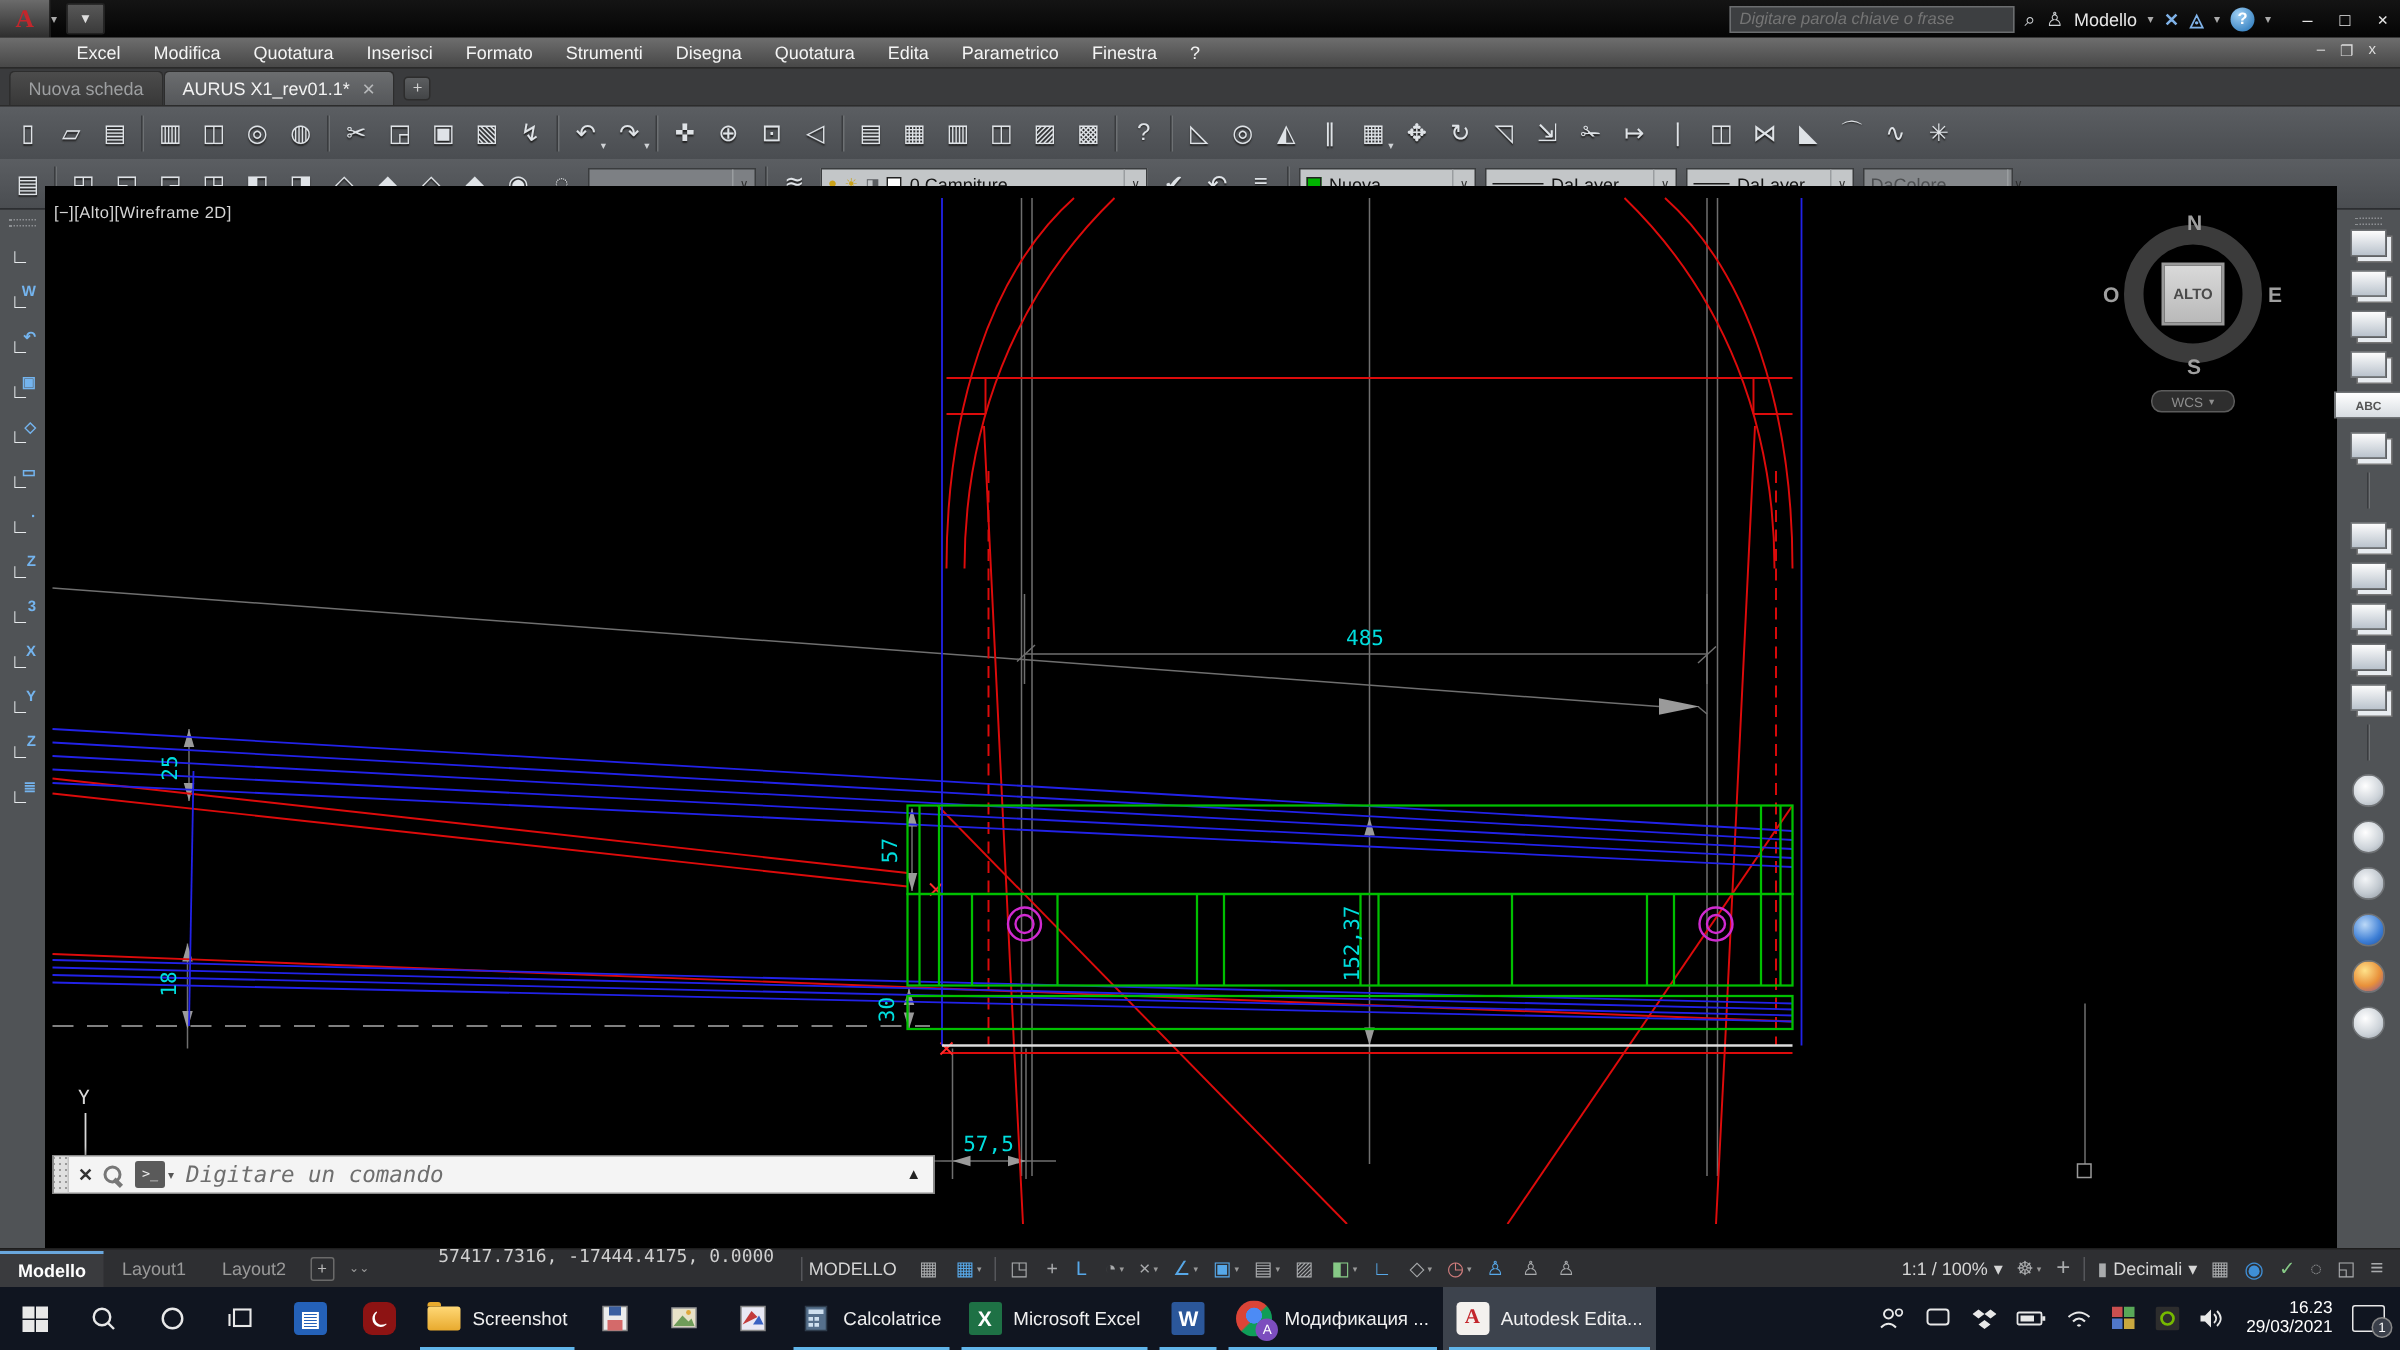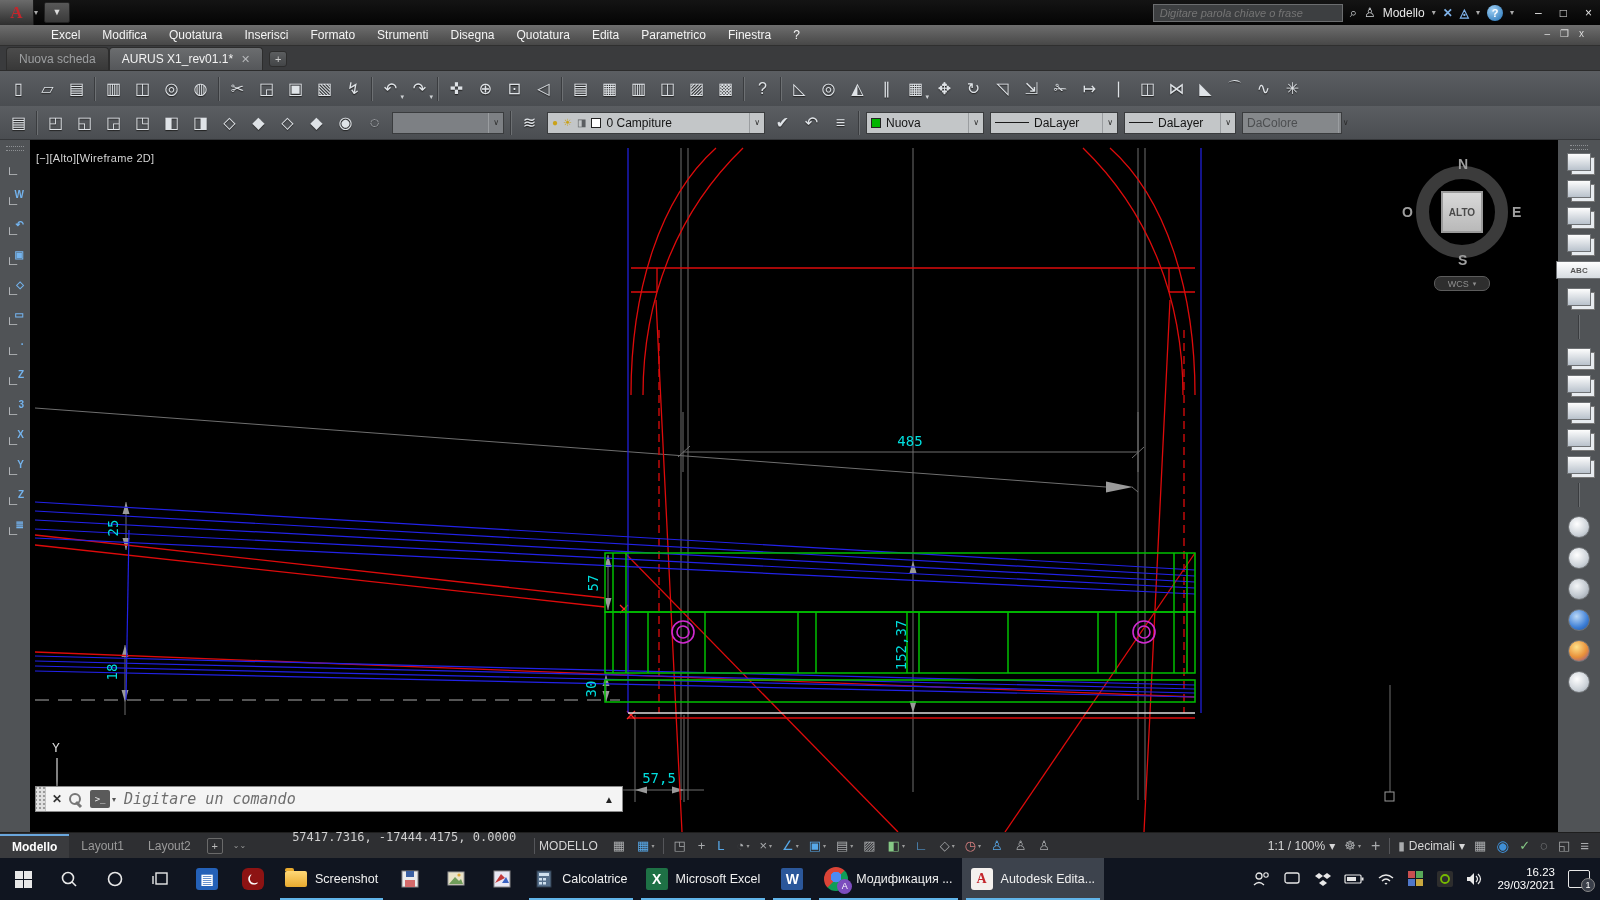--- a/index.html
+++ b/index.html
@@ -76,21 +76,21 @@
   .ric{width:24px;height:18px;background:linear-gradient(#fdfdfd,#b9c2cc);border:1px solid #6f7275;
     box-shadow:4px 4px 0 -1px #e8ecf0,4px 4px 0 0 #777;position:relative;}
   .ric.sphere{width:22px;height:22px;border-radius:50%;box-shadow:none;}
   .ric.s-wire{background:radial-gradient(circle at 40% 35%,#fff,#cdd3d9 60%,#9aa2ab);}
   .ric.s-hidden{background:radial-gradient(circle at 40% 35%,#f4f6f8,#c2c9d0 55%,#8d959e);}
   .ric.s-blue{background:radial-gradient(circle at 38% 32%,#bcd9f7,#3e7fd6 60%,#1c4e9a);}
   .ric.s-orange{background:radial-gradient(circle at 38% 30%,#ffe28a,#e8903a 55%,#7d4fa0);}
   .ric.abc{background:linear-gradient(#fff,#d7dce1);font-size:8px;font-weight:bold;color:#555;
     display:flex;align-items:center;justify-content:center;box-shadow:none;width:46px;height:18px;}
 
-  #canvas{position:absolute;left:30px;top:140px;width:1528px;height:692px;background:#000;overflow:hidden;}
+  #canvas{position:absolute;left:30px;top:124px;width:1528px;height:692px;background:#000;overflow:hidden;}
   #vplabel{position:absolute;left:6px;top:12px;color:#d4d4d4;font-size:11px;letter-spacing:.3px;}
 
   
   #viewcube{position:absolute;left:1378px;top:18px;width:110px;height:140px;}
   .vc-ring{position:absolute;left:8px;top:8px;width:92px;height:92px;border-radius:50%;
     border:13px solid #3b3b3b;}
   .vc-face{position:absolute;left:33px;top:33px;width:42px;height:42px;background:linear-gradient(#d9d9d9,#b9b9b9);
     border:2px solid #9a9a9a;color:#4a4a4a;font-size:10px;font-weight:bold;display:flex;align-items:center;justify-content:center;}
   .vc-l{position:absolute;color:#9f9f9f;font-weight:bold;font-size:14px;}
   .vc-wcs{position:absolute;left:26px;top:118px;width:56px;height:15px;border:1px solid #5c5c5c;border-radius:7px;

